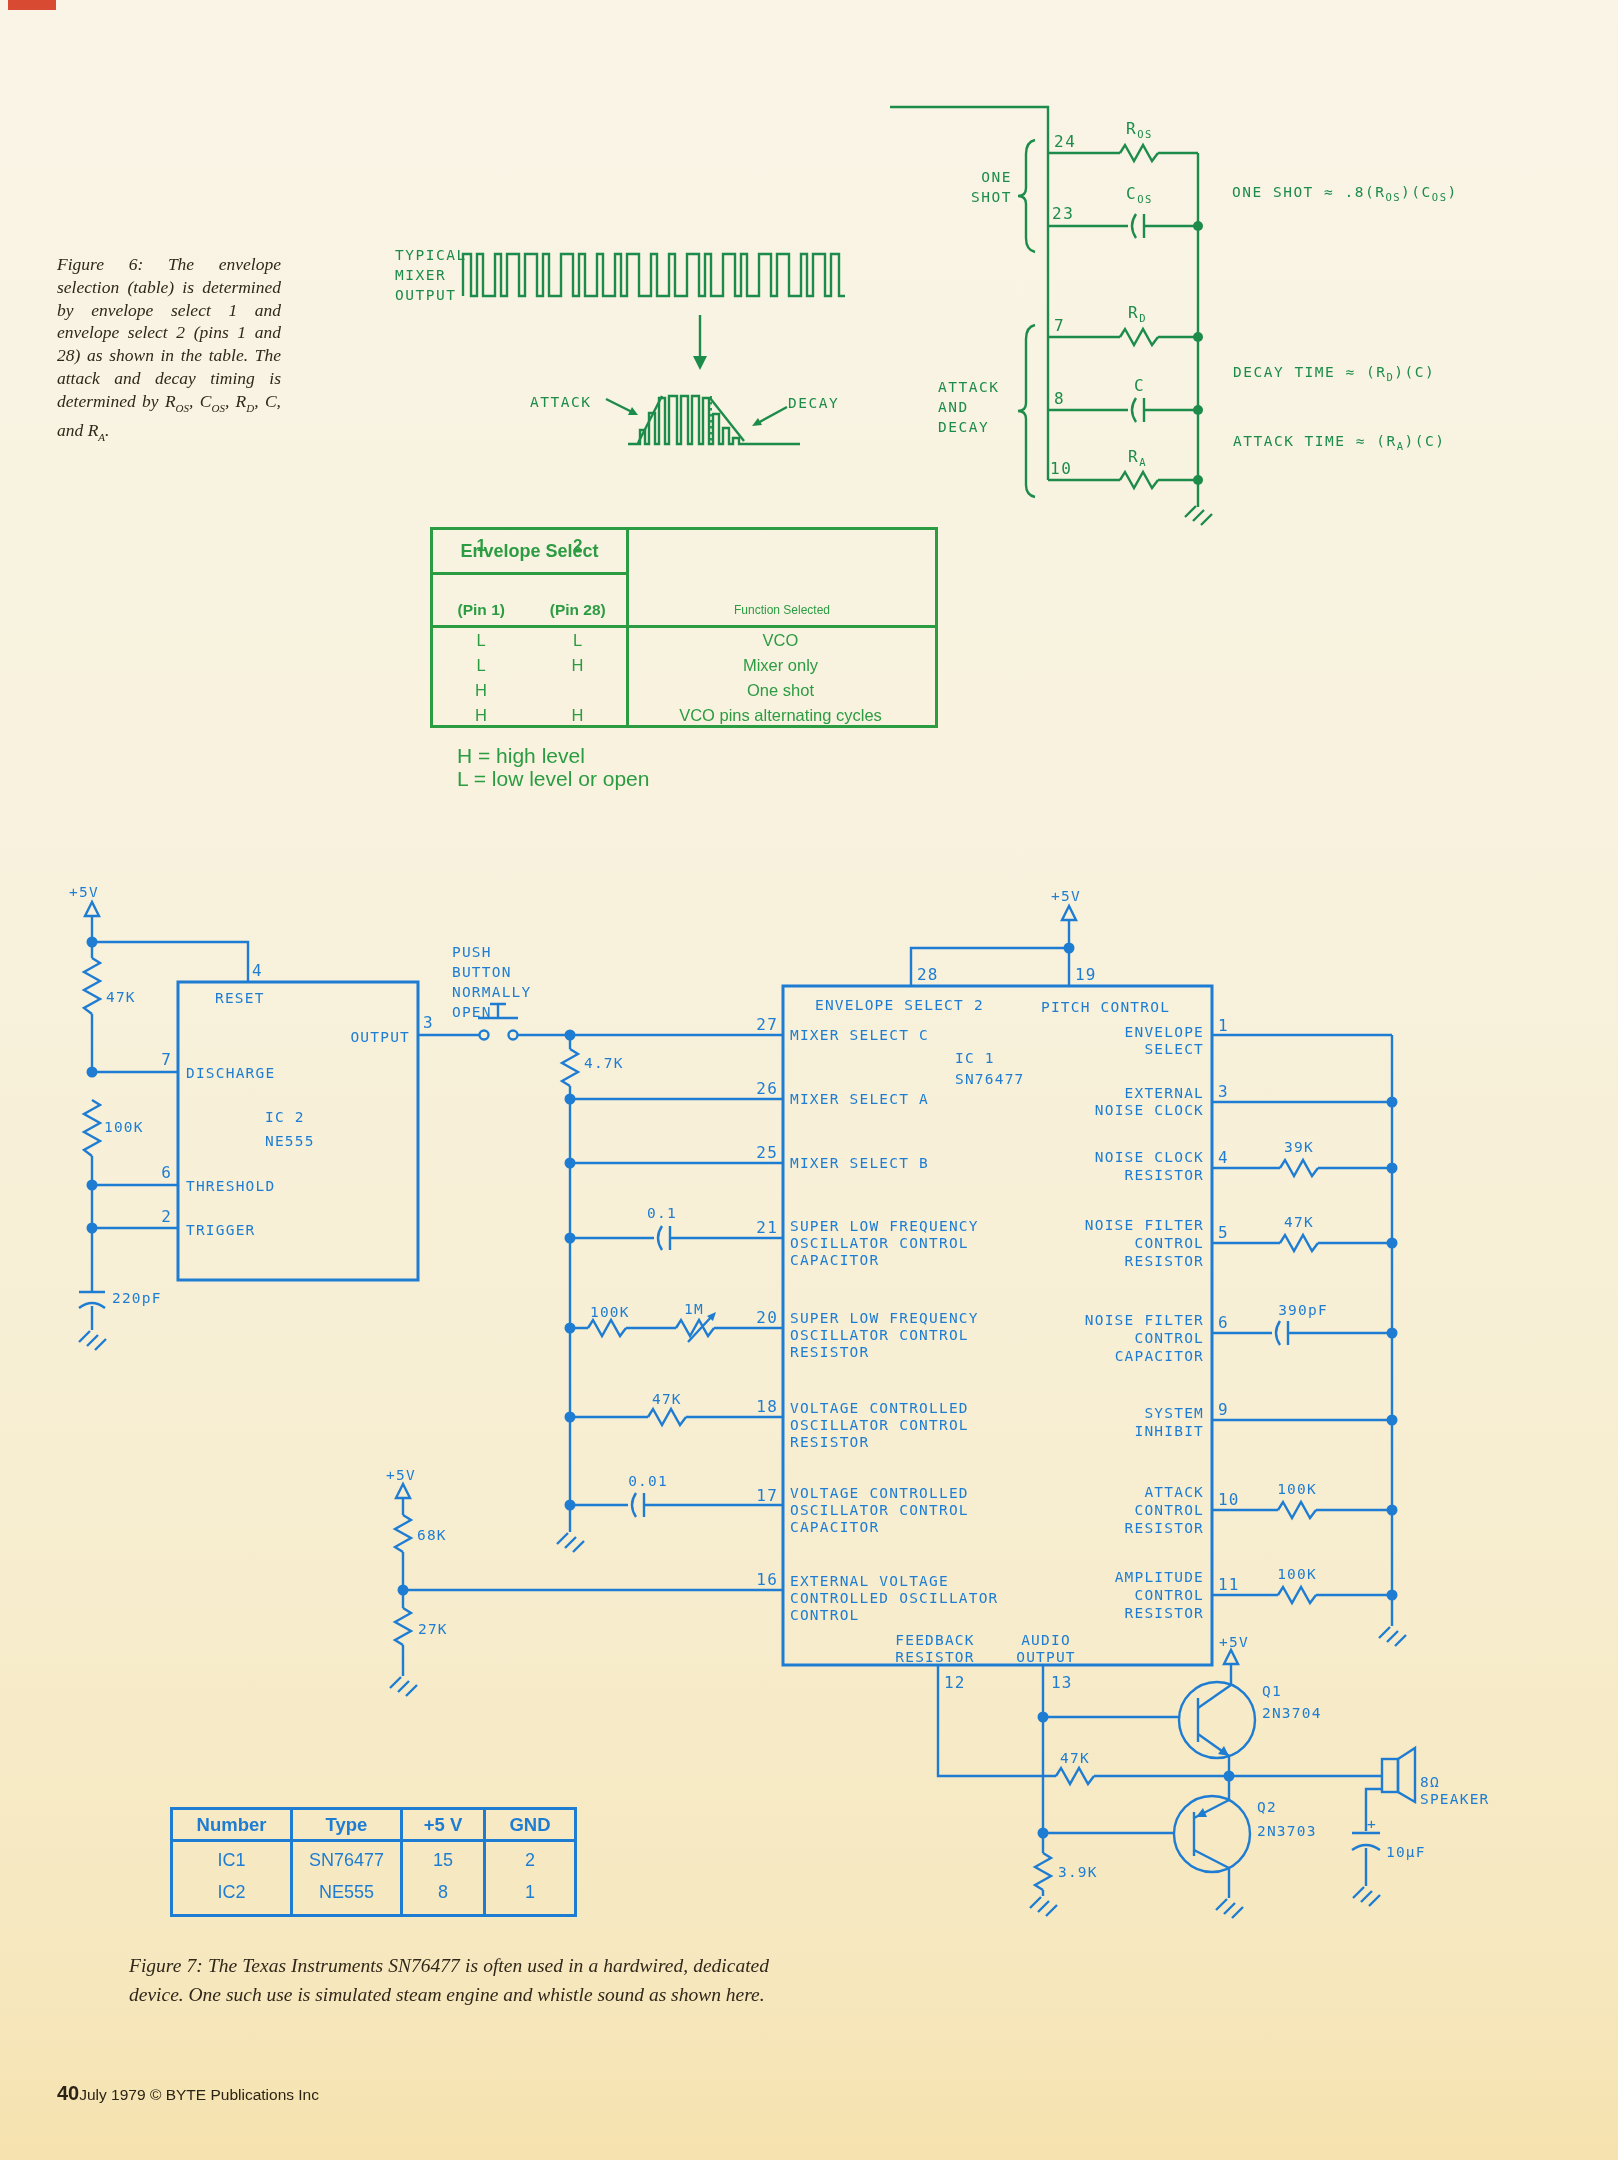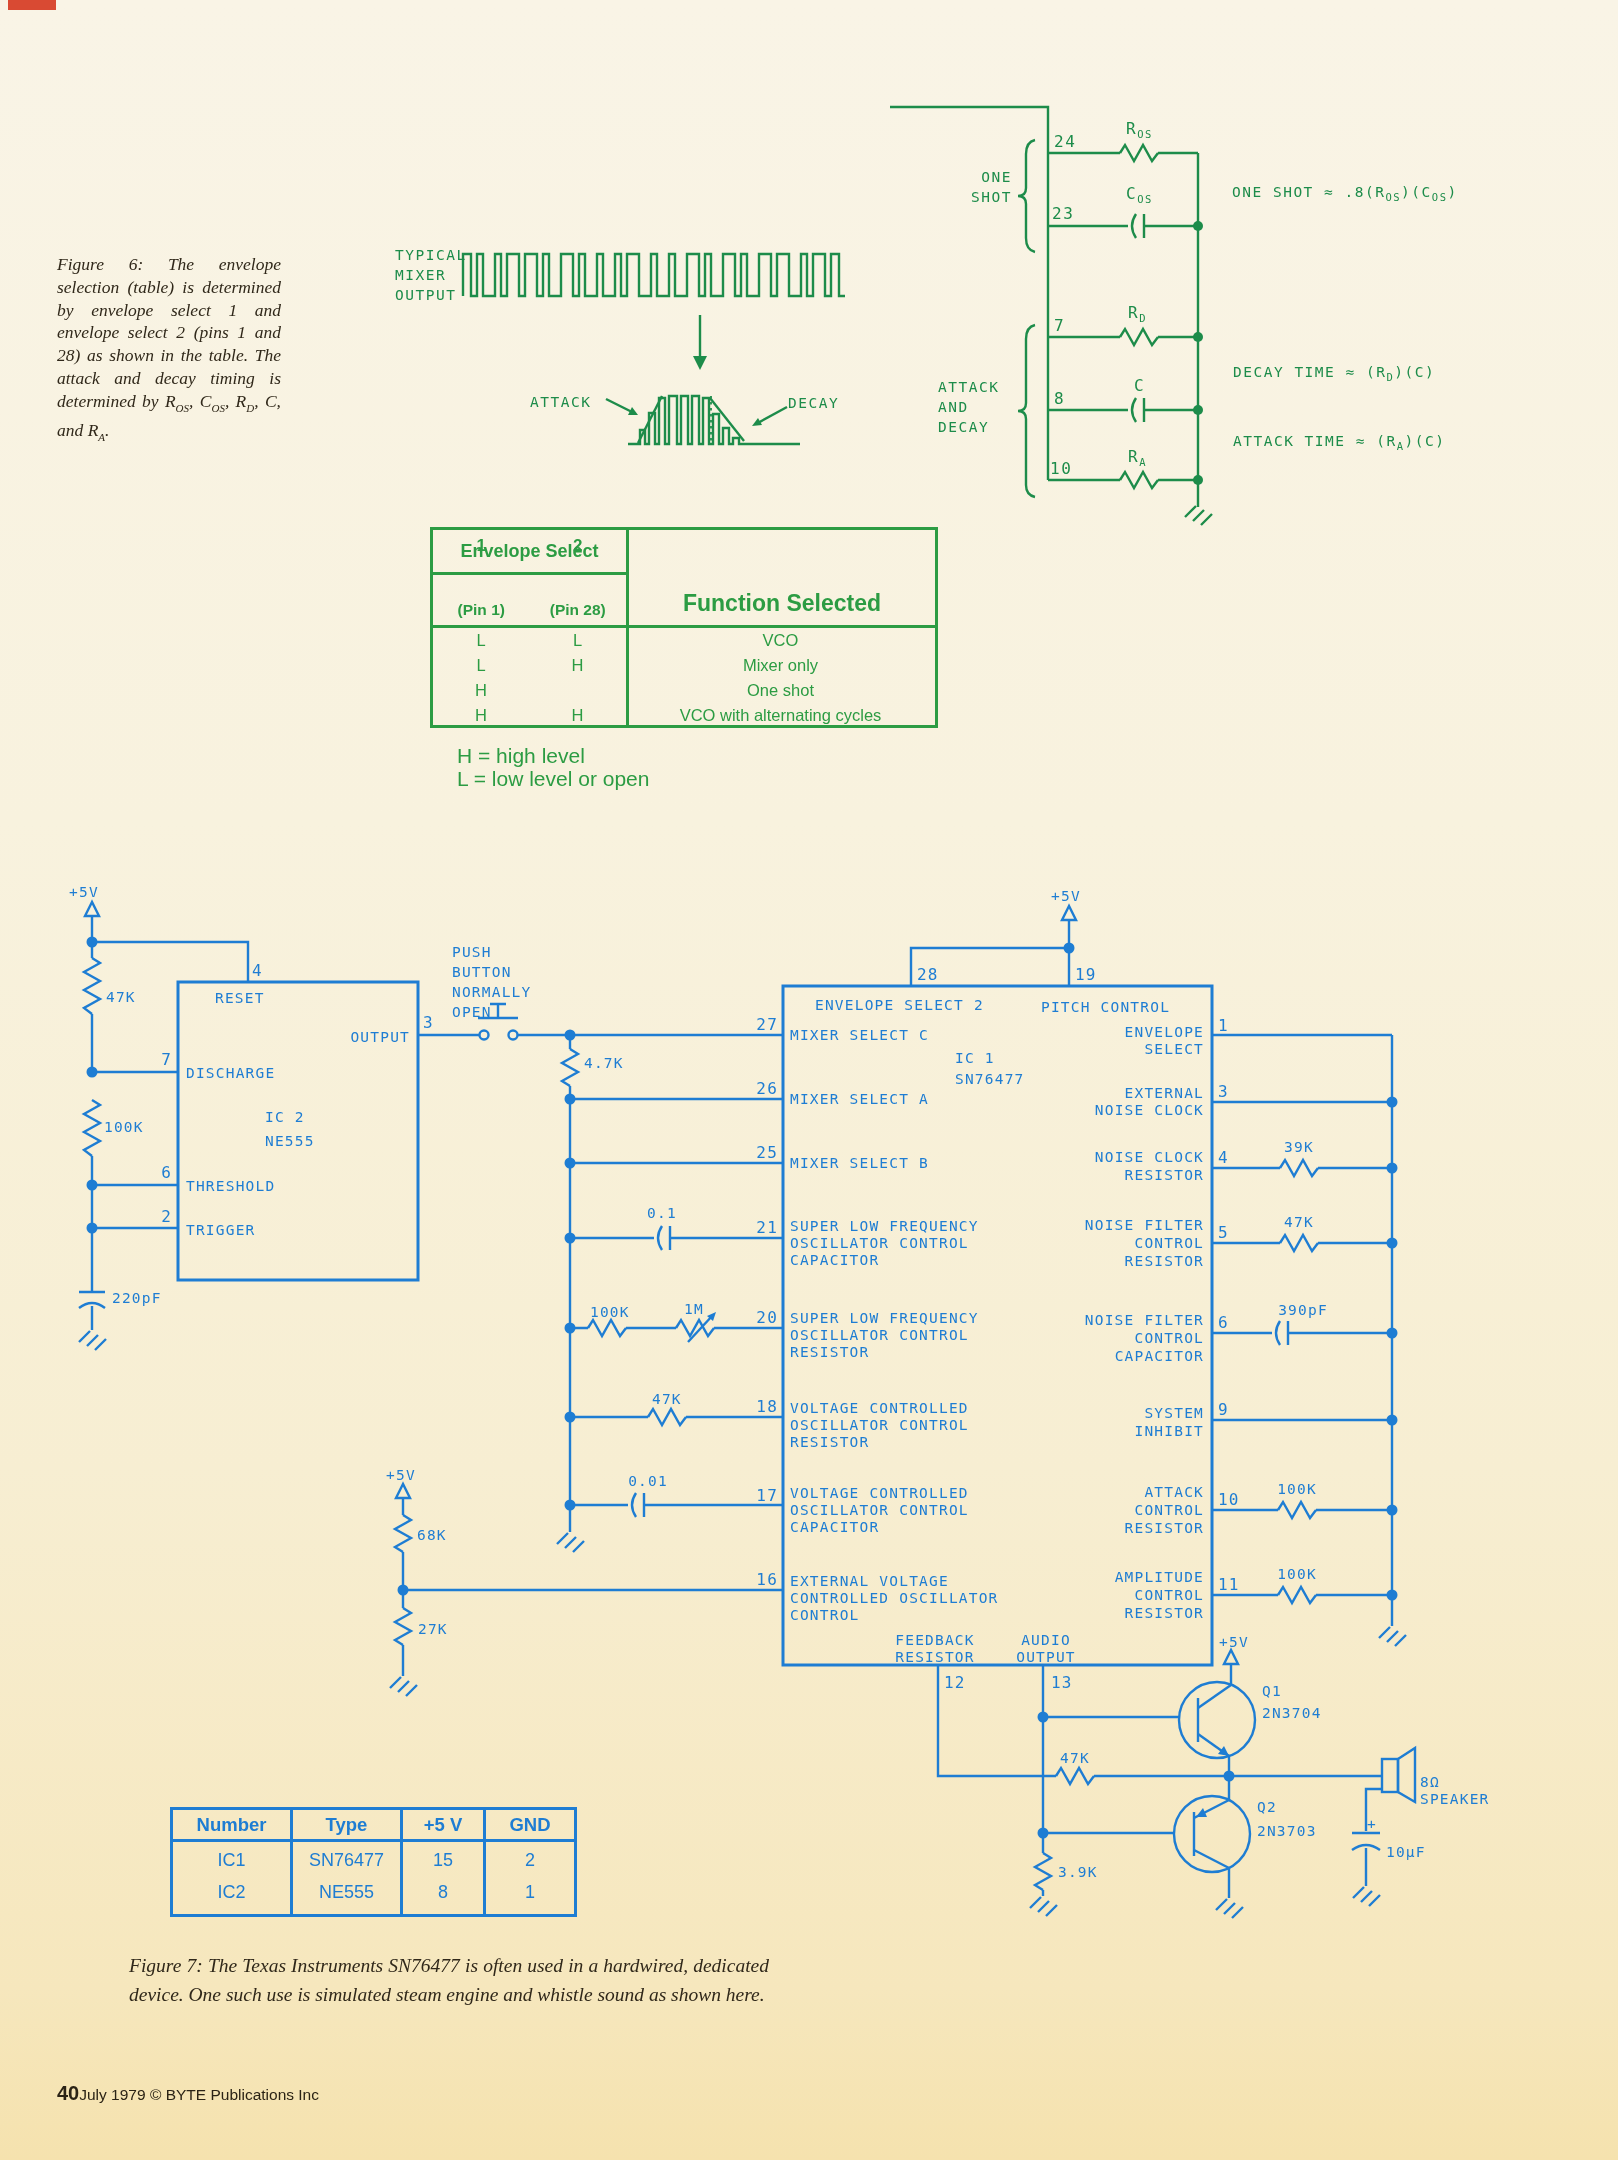--- a/index.html
+++ b/index.html
@@ -42,21 +42,21 @@
     font-family:"Liberation Sans", sans-serif; }
   .env-vdiv { position:absolute; left:193px; top:0; bottom:0; width:3px; background:var(--greent); }
   .env-left-header { position:absolute; left:0; top:0; width:193px; height:42px; border-bottom:3px solid var(--greent);
     display:flex; align-items:center; justify-content:center; font-weight:bold; font-size:18px; }
   .env-pin-row { position:absolute; left:0; top:45px; width:193px; height:47px; display:flex; }
   .env-pin-col { flex:1; display:flex; flex-direction:column; align-items:center; justify-content:flex-end; padding-bottom:3px; }
   .env-pin-col .n { font-weight:bold; font-size:17px; }
   .env-pin-col .p { font-weight:bold; font-size:15.5px;margin-top:45px; }
   .env-func-header { position:absolute; left:196px; top:45px; width:306px; height:47px;
     display:flex; align-items:flex-end; justify-content:center; padding-bottom:5px; box-sizing:border-box;
-    font-weight:bold; font-size:23px; }
+    font-weight:normal; font-size:12px; }
   .env-hdiv2 { position:absolute; left:0; top:95px; width:100%; height:3px; background:var(--greent); }
   .env-data { position:absolute; left:0; top:98px; right:0; bottom:0; }
   .env-row { height:25px; display:flex; align-items:center; font-size:16.5px; }
   .env-row .c1 { width:96px; text-align:center; }
   .env-row .c2 { width:97px; text-align:center; }
   .env-row .cf { flex:1; text-align:center; }
   .env-notes { position:absolute; left:457px; top:744px; color:var(--greent); font-size:21px; line-height:23px;
     font-family:"Liberation Sans", sans-serif; }
 
   
@@ -191,21 +191,21 @@
           <span class="cf">Mixer only</span>
         </div>
       <div class="env-row">
           <span class="c1">H</span>
           <span class="c2"></span>
           <span class="cf">One shot</span>
         </div>
       <div class="env-row">
           <span class="c1">H</span>
           <span class="c2">H</span>
-          <span class="cf">VCO with alternating cycles</span>
+          <span class="cf">VCO pins alternating cycles</span>
         </div>
     </div>
   </div>
   <div class="env-notes">
     <div>H = high level</div>
     <div>L = low level or open</div>
   </div>
 
   <svg style="top:860px" width="1618" height="1075" viewBox="0 860 1618 1075">
 

